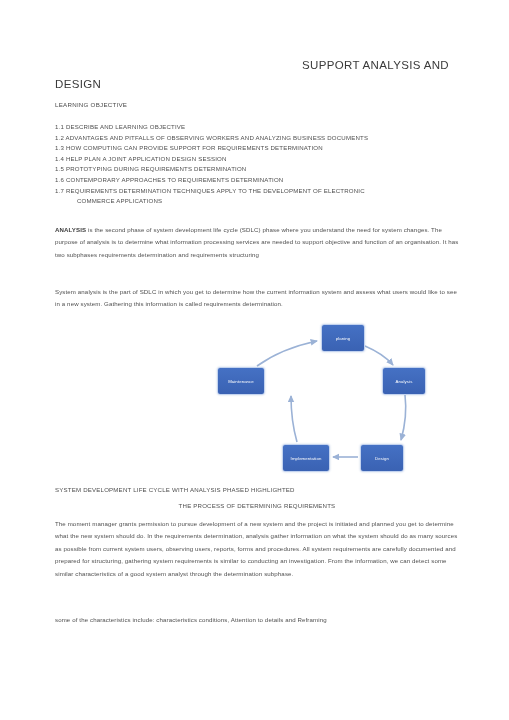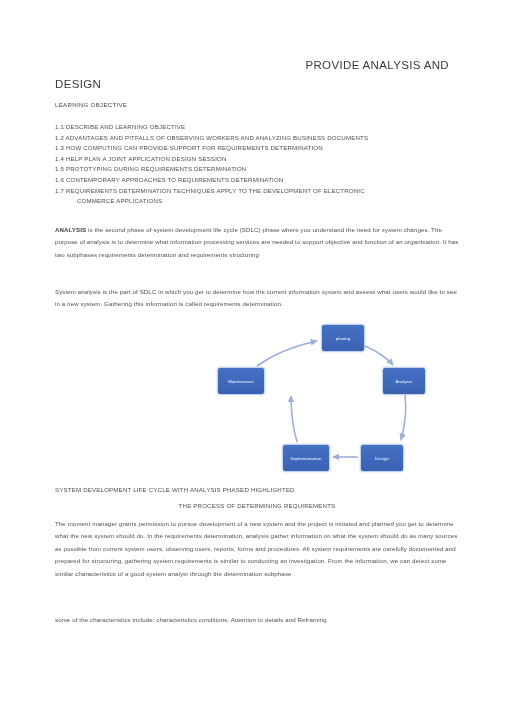--- a/index.html
+++ b/index.html
@@ -164,21 +164,21 @@
     text-align: center;
   }
 </style>
 </head>
 <body>
 
 <div class="page">
   <div class="doc-body">
 
     <div class="title-wrap">
-      <div class="title-line1">PROVIDE ANALYSIS AND</div>
+      <div class="title-line1">SUPPORT ANALYSIS AND</div>
       <div class="title-line2">DESIGN</div>
     </div>
 
     <div class="subheading">LEARNING OBJECTIVE</div>
 
     <div class="obj-list">
       <div class="obj-item">1.1  DESCRIBE AND LEARNING OBJECTIVE</div>
       <div class="obj-item">1.2  ADVANTAGES AND PITFALLS OF OBSERVING WORKERS AND ANALYZING BUSINESS DOCUMENTS</div>
       <div class="obj-item">1.3  HOW COMPUTING CAN PROVIDE SUPPORT FOR REQUIREMENTS DETERMINATION</div>
       <div class="obj-item">1.4  HELP PLAN A JOINT APPLICATION DESIGN SESSION</div>

